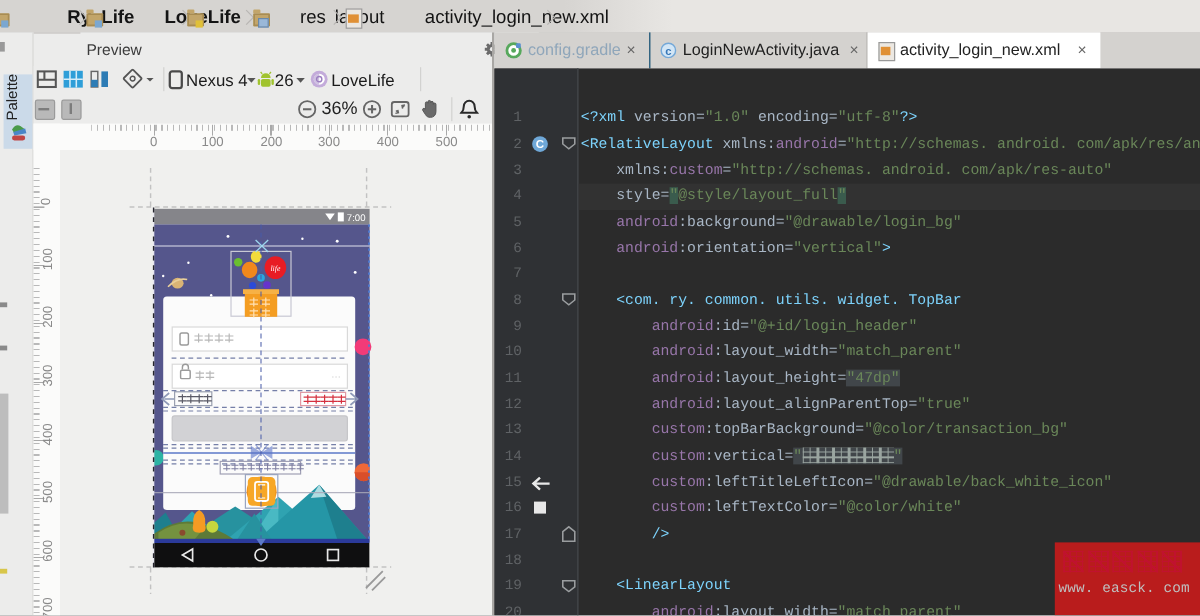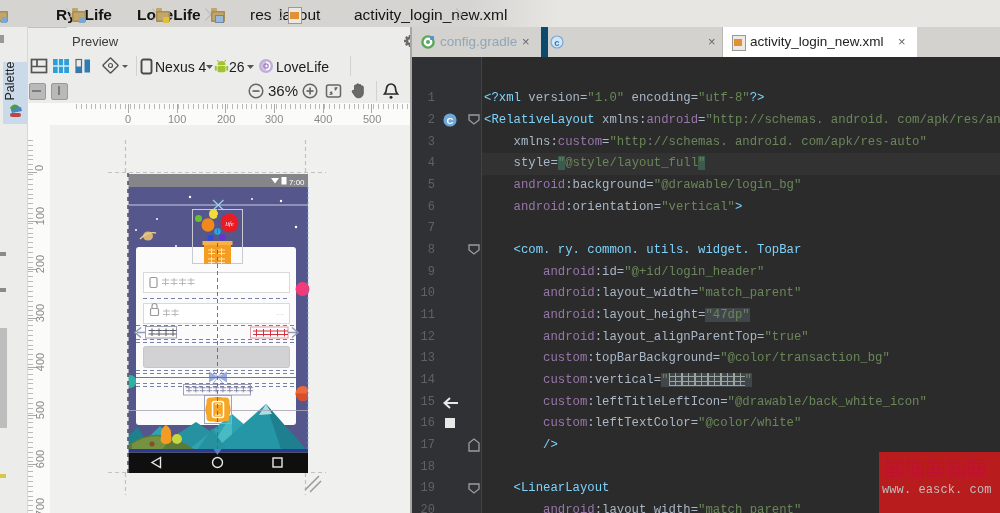--- a/index.html
+++ b/index.html
@@ -356,34 +356,35 @@
     <path d="M213.5 449 h8 l-4 6 z" fill="#5b79c8"></path>
 
     <path d="M128 173 V473" stroke="#e8e8f0" stroke-width="1.2"></path>
     <path d="M128 173 V473" stroke="#26262e" stroke-width="1.2" stroke-dasharray="4 4"></path>
     <path d="M307.5 187 V452" stroke="#4d7dd8" stroke-width="1.5" stroke-dasharray="2 3"></path>
 
     <path d="M305 490 L319 476 M310 492 L321 481" stroke="#9a9a9a" stroke-width="1.5"></path>
   </svg>
   <div class="abs" id="divider"></div>
   <div class="abs" id="tabbar">
-    <div class="tab" style="left:0;width:129px;border-right:7px solid #0c4a6e;">
+    <div class="tab" style="left:0;width:129px;border-right:1px solid #0c4a6e;">
       <svg class="abs" style="left:9px;top:8px;" width="14" height="14" viewBox="0 0 14 14">
         <circle cx="7" cy="7" r="5.6" fill="#fff" stroke="#57a85c" stroke-width="2.4"></circle>
         <circle cx="7" cy="7" r="2" fill="#57a85c"></circle>
         <rect x="9" y="1" width="4" height="4" rx="1" fill="#5a8fd0"></rect>
       </svg>
       <span class="tabtxt" style="left:28px;color:#8fa6ba;">config.gradle</span>
       <span class="tx" style="left:110px;">×</span>
     </div>
     <div class="tab" style="left:130px;width:180px;border-right:1px solid #b7b5b2;">
       <svg class="abs" style="left:8px;top:8px;" width="14" height="14" viewBox="0 0 14 14">
         <circle cx="7" cy="7" r="6" fill="#d3e6f6" stroke="#74a8d8" stroke-width="1.2"></circle>
         <text x="7" y="10.5" text-anchor="middle" font-size="9.5" font-weight="bold" fill="#3878b8" font-family="Liberation Sans">c</text>
       </svg>
+      <span class="tabtxt" style="left:27px;color:#222;">LoginNewActivity.java</span>
       <span class="tx" style="left:166px;">×</span>
     </div>
     <div class="tab" style="left:311px;width:194px;background:#fff;">
       <div class="abs" style="left:9px;top:8px;width:12px;height:14px;background:#ece8e2;border:1px solid #999;">
         <div style="position:absolute;left:1px;top:3px;width:8px;height:7px;background:#e09035;"></div>
       </div>
       <span class="tabtxt" style="left:27px;color:#222;">activity_login_new.xml</span>
       <span class="tx" style="left:175px;">×</span>
     </div>
   </div>

